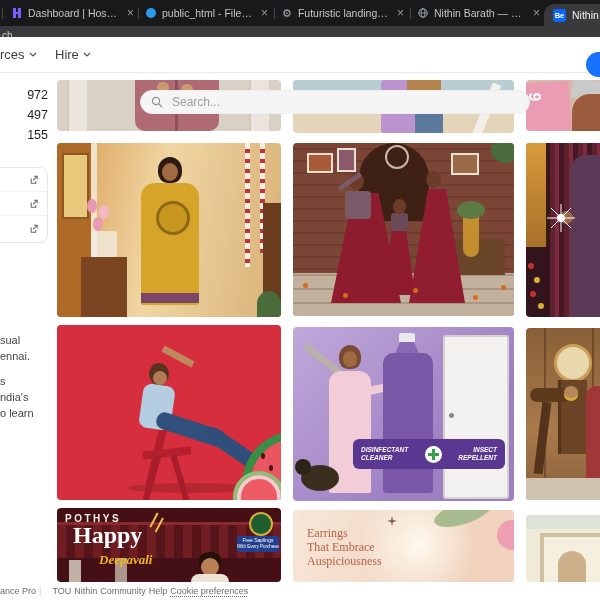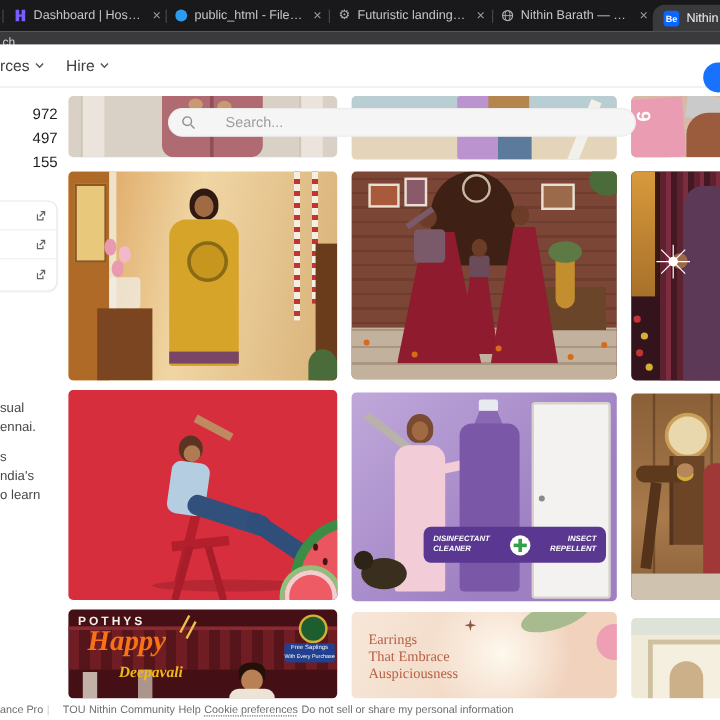--- a/index.html
+++ b/index.html
@@ -18,21 +18,21 @@
   .fav{width:10px;height:10px;border-radius:50%;flex:none;}
   .be-ic{width:13px;height:13px;border-radius:3px;background:#0b66ff;color:#fff;font-size:7.5px;
     font-weight:bold;display:flex;align-items:center;justify-content:center;flex:none;}
   .addressbar{position:absolute;left:0;top:26px;width:600px;height:19px;background:#3a3a3d;
     color:#cfcfd1;font-size:10px;display:flex;align-items:center;padding-left:2px;box-sizing:border-box;}
   .toolbar{position:absolute;left:0;top:37px;width:600px;height:35px;background:#fff;
     border-bottom:1px solid #e9e9e9;z-index:30;}
   .navitem{position:absolute;top:0;height:35px;display:flex;align-items:center;gap:4px;
     font-size:13px;color:#3f3f3f;font-weight:500;}
   .searchpill{position:absolute;left:140px;top:53px;width:390px;height:24px;background:#f5f5f5;
-    border:1px solid #ededed;border-radius:13px;display:flex;align-items:center;gap:23px;
+    border:1px solid #ededed;border-radius:13px;display:flex;align-items:center;gap:7px;
     padding-left:10px;box-sizing:border-box;}
   .searchpill input{border:none;background:transparent;outline:none;font-size:12px;color:#444;
     font-family:"Liberation Sans",sans-serif;width:300px;}
   .searchpill input::placeholder{color:#9d9d9d;}
   .bluebtn{position:absolute;left:586px;top:52px;width:25px;height:25px;border-radius:50%;z-index:31;}
   
   .stat{position:absolute;left:0;width:48px;text-align:right;font-size:12.5px;color:#1e1e1e;}
   .sharecard{position:absolute;left:-12px;top:167px;width:58px;height:74px;background:#fff;
     border:1px solid #e7e7e7;border-radius:8px;box-shadow:0 1px 2px rgba(0,0,0,.03);z-index:5;}
   .sharerow{height:24px;display:flex;align-items:center;justify-content:flex-end;
@@ -294,21 +294,21 @@
     <div class="d" style="left:60px;top:58px;width:24px;height:92px;background:#a03838;border-radius:10px 0 0 0"></div>
     <div class="d" style="left:0;top:150px;width:84px;height:22px;background:#cfc3b0"></div>
   </div>
 
   <div class="tile" style="left:57px;top:508px;width:224px;height:74px;background:#451015">
     <div class="d" style="left:0;top:16px;width:224px;height:34px;background:repeating-linear-gradient(90deg,#7a2026 0 9px,#5a161c 9px 18px);opacity:.8"></div>
     <div class="d" style="left:0;top:14px;width:224px;height:3px;background:#8a2a30"></div>
     <div class="d" style="left:12px;top:52px;width:12px;height:22px;background:#d8cfc0;opacity:.85"></div>
     <div class="d" style="left:58px;top:50px;width:12px;height:24px;background:#d8cfc0;opacity:.7"></div>
     <div class="d" style="left:8px;top:5px;color:#f5f0e6;font-size:10px;font-weight:800;letter-spacing:2.5px">POTHYS</div>
-    <div class="d serif" style="left:16px;top:14px;color:#f97316;font-size:24px;font-weight:bold;font-style:italic">Happy</div>
+    <div class="d serif" style="left:16px;top:14px;color:#ffffff;font-size:24px;font-weight:bold;">Happy</div>
     <div class="d serif" style="left:42px;top:44px;color:#f0b71a;font-size:13px;font-weight:bold;font-style:italic">Deepavali</div>
     <div class="d" style="left:96px;top:4px;width:2px;height:16px;background:#e8c34a;transform:rotate(28deg);box-shadow:7px 2px 0 #e8c34a"></div>
     <div class="d" style="left:192px;top:4px;width:20px;height:20px;border-radius:50%;background:#1e5e2e;border:2px solid #d4af37"></div>
     <div class="d" style="left:180px;top:28px;width:42px;height:16px;background:#23408f;border-radius:2px;text-align:center;color:#fff">
       <div style="font-size:5px;line-height:8px">Free Saplings</div>
       <div style="font-size:4.5px;line-height:6px">With Every Purchase</div>
     </div>
     <div class="d" style="left:142px;top:44px;width:22px;height:14px;background:#241008;border-radius:50% 50% 0 0"></div>
     <div class="d" style="left:144px;top:50px;width:18px;height:18px;background:#b97f55;border-radius:50%"></div>
     <div class="d" style="left:134px;top:66px;width:38px;height:10px;background:#ece4d4;border-radius:8px 8px 0 0"></div>
@@ -335,16 +335,15 @@
   </div>
 
   <div class="footer">
     <span class="flink" style="margin-left:0">ance Pro</span>
     <span style="color:#cfcfcf;margin-right:11px">|</span>
     <span class="flink">TOU</span>
     <span class="flink">Nithin</span>
     <span class="flink">Community</span>
     <span class="flink">Help</span>
     <span class="flink" style="text-decoration:underline dotted;text-underline-offset:2px">Cookie preferences</span>
-    <span class="flink">Do not sell or share my personal information</span>
   </div>
 
 </div>
 
 </body></html>

